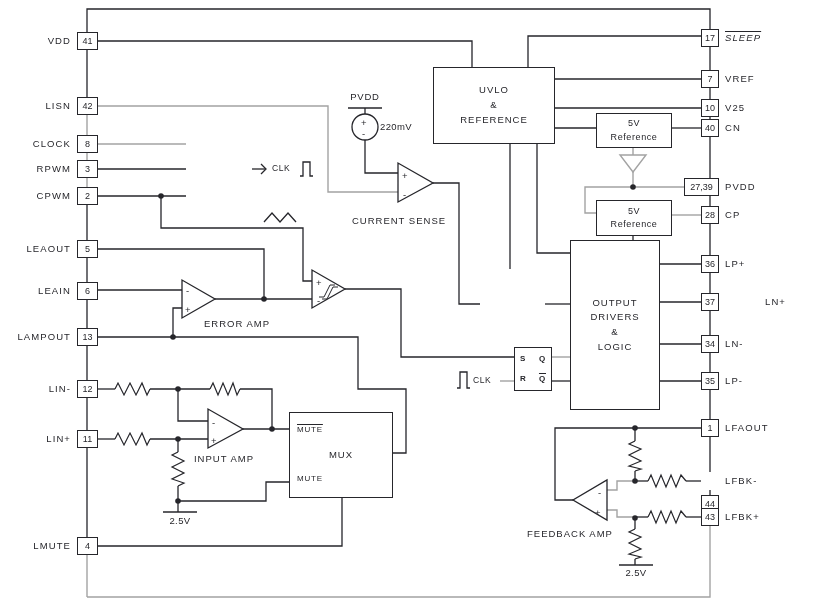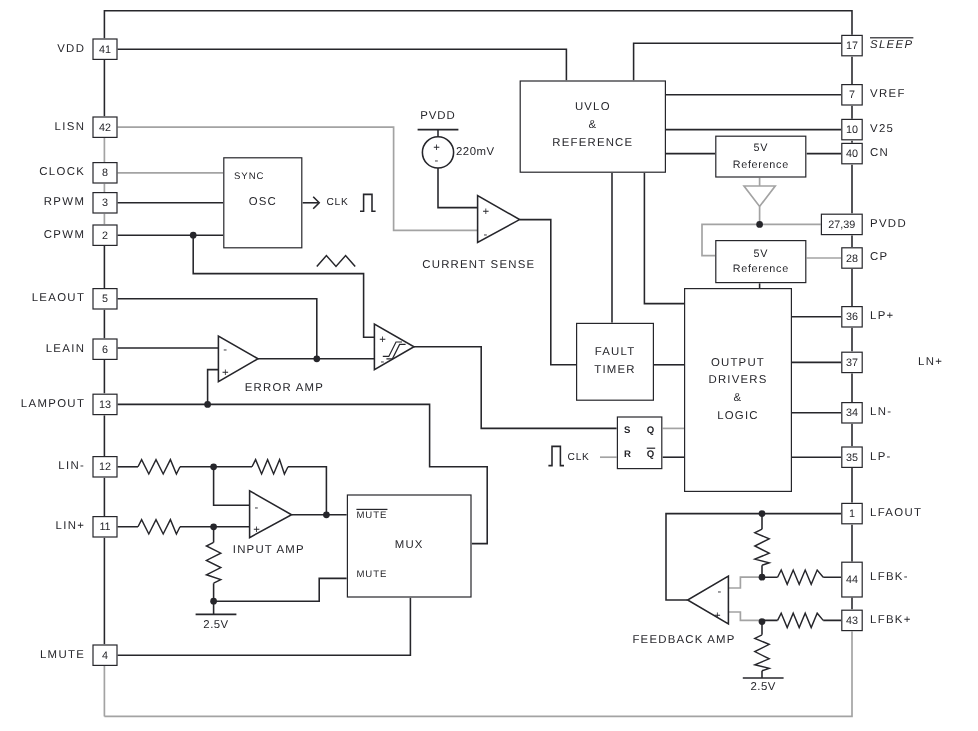--- a/index.html
+++ b/index.html
@@ -160,40 +160,32 @@
         <text x="403" y="198">-</text>
       <text x="212" y="426">-</text>
         <text x="211" y="444">+</text>
       <text x="598" y="496">-</text>
         <text x="595" y="516">+</text>
       <text x="361" y="126">+</text>
         <text x="362" y="137">-</text>
     </g>
   </svg>
 
-  <div class="block" style="left:186px;top:131px;width:66px;height:76px;">
-    <span class="tag" style="left:8px;top:9px;">SYNC</span>
-    <span>OSC</span>
-  </div>
   <div class="block" style="left:433px;top:67px;width:122px;height:77px;">
     <span>UVLO
 &amp;
 REFERENCE</span>
   </div>
   <div class="block" style="left:596px;top:113px;width:76px;height:35px;font-size:9px;letter-spacing:0.6px;line-height:1.5;">
     <span>5V
 Reference</span>
   </div>
   <div class="block" style="left:596px;top:200px;width:76px;height:36px;font-size:9px;letter-spacing:0.6px;line-height:1.5;">
     <span>5V
 Reference</span>
-  </div>
-  <div class="block" style="left:480px;top:269px;width:65px;height:65px;">
-    <span>FAULT
-TIMER</span>
   </div>
   <div class="block" style="left:570px;top:240px;width:90px;height:170px;">
     <span>OUTPUT
 DRIVERS
 &amp;
 LOGIC</span>
   </div>
   <div class="block" style="left:289px;top:412px;width:104px;height:86px;">
     <span class="tag ov" style="left:7px;top:11px;">MUTE</span>
     <span>MUX</span>
@@ -257,18 +249,18 @@
       <div class="pinbox" style="left: 701px; top: 255px; width: 18px; height: 18px;">36</div>
       <div class="pinlabel right" style="top: 257px;">LP+</div>
       <div class="pinbox" style="left: 701px; top: 293px; width: 18px; height: 18px;">37</div>
       <div class="pinlabel right" style="top: 295px; margin-left: 40px;">LN+</div>
       <div class="pinbox" style="left: 701px; top: 335px; width: 18px; height: 18px;">34</div>
       <div class="pinlabel right" style="top: 337px;">LN-</div>
       <div class="pinbox" style="left: 701px; top: 372px; width: 18px; height: 18px;">35</div>
       <div class="pinlabel right" style="top: 374px;">LP-</div>
       <div class="pinbox" style="left: 701px; top: 419px; width: 18px; height: 18px;">1</div>
       <div class="pinlabel right" style="top: 421px;">LFAOUT</div>
-      <div class="pinbox" style="left: 701px; top: 468px; width: 18px; height: 30px;">44</div>
+      <div class="pinbox" style="left: 701px; top: 495px; width: 18px; height: 18px;">44</div>
       <div class="pinlabel right" style="top: 474px;">LFBK-</div>
       <div class="pinbox" style="left: 701px; top: 508px; width: 18px; height: 18px;">43</div>
       <div class="pinlabel right" style="top: 510px;">LFBK+</div>
     </div>
 </div>
 
 </body></html>

